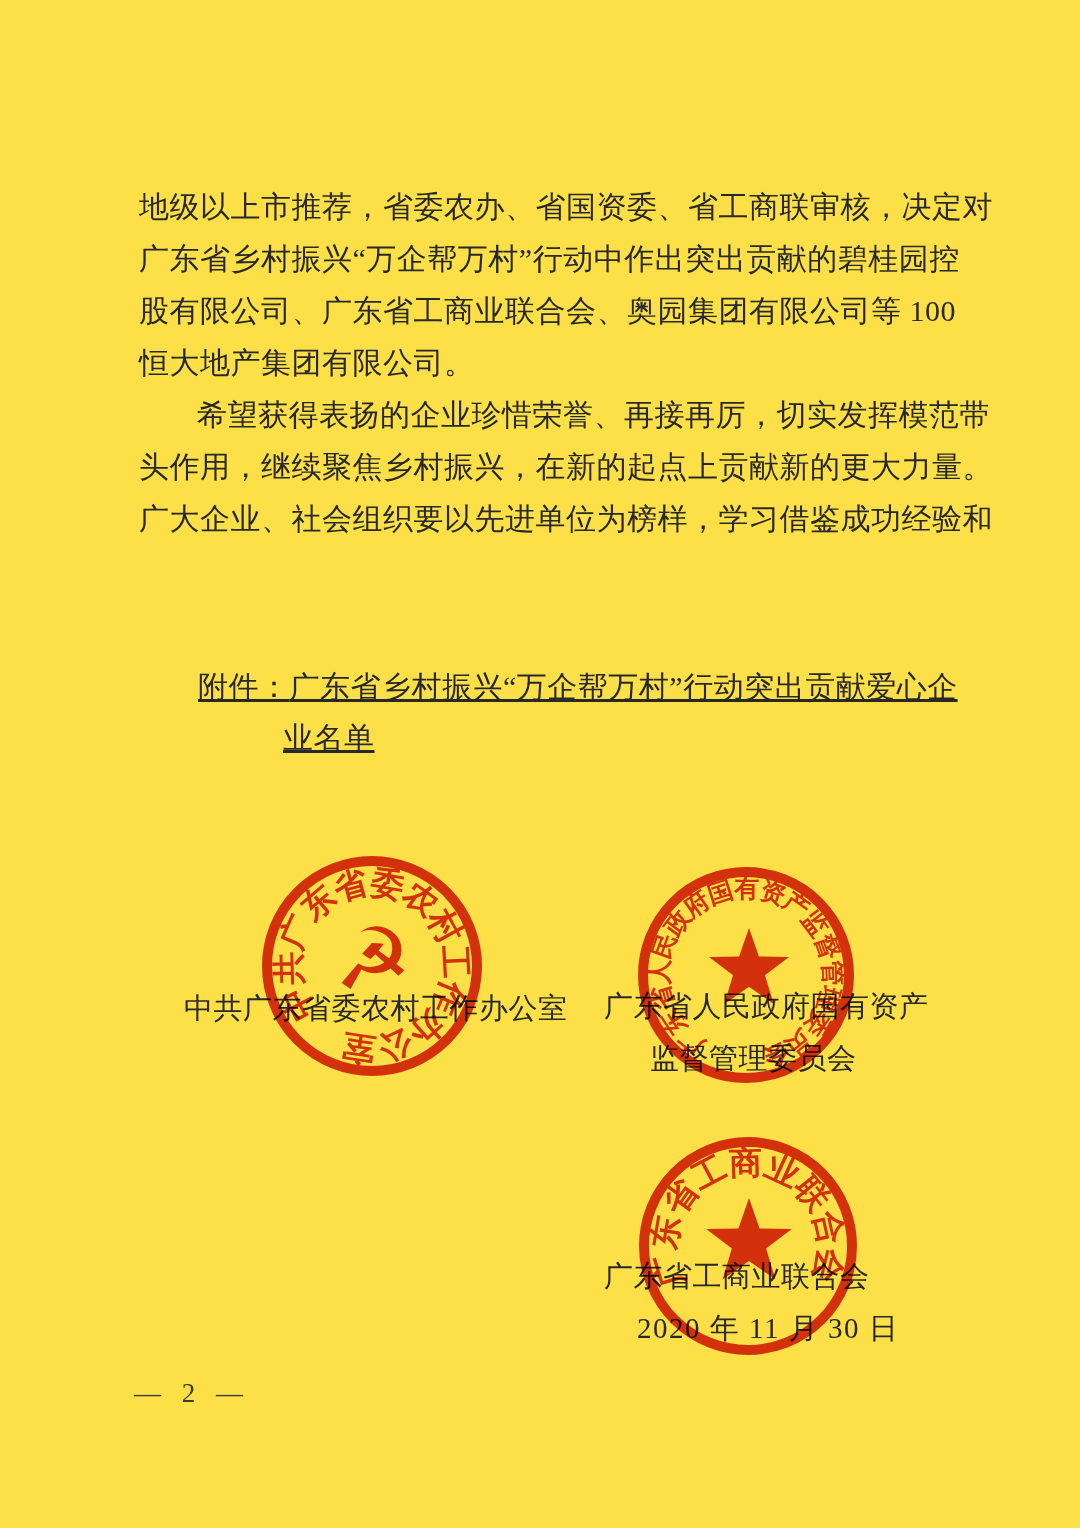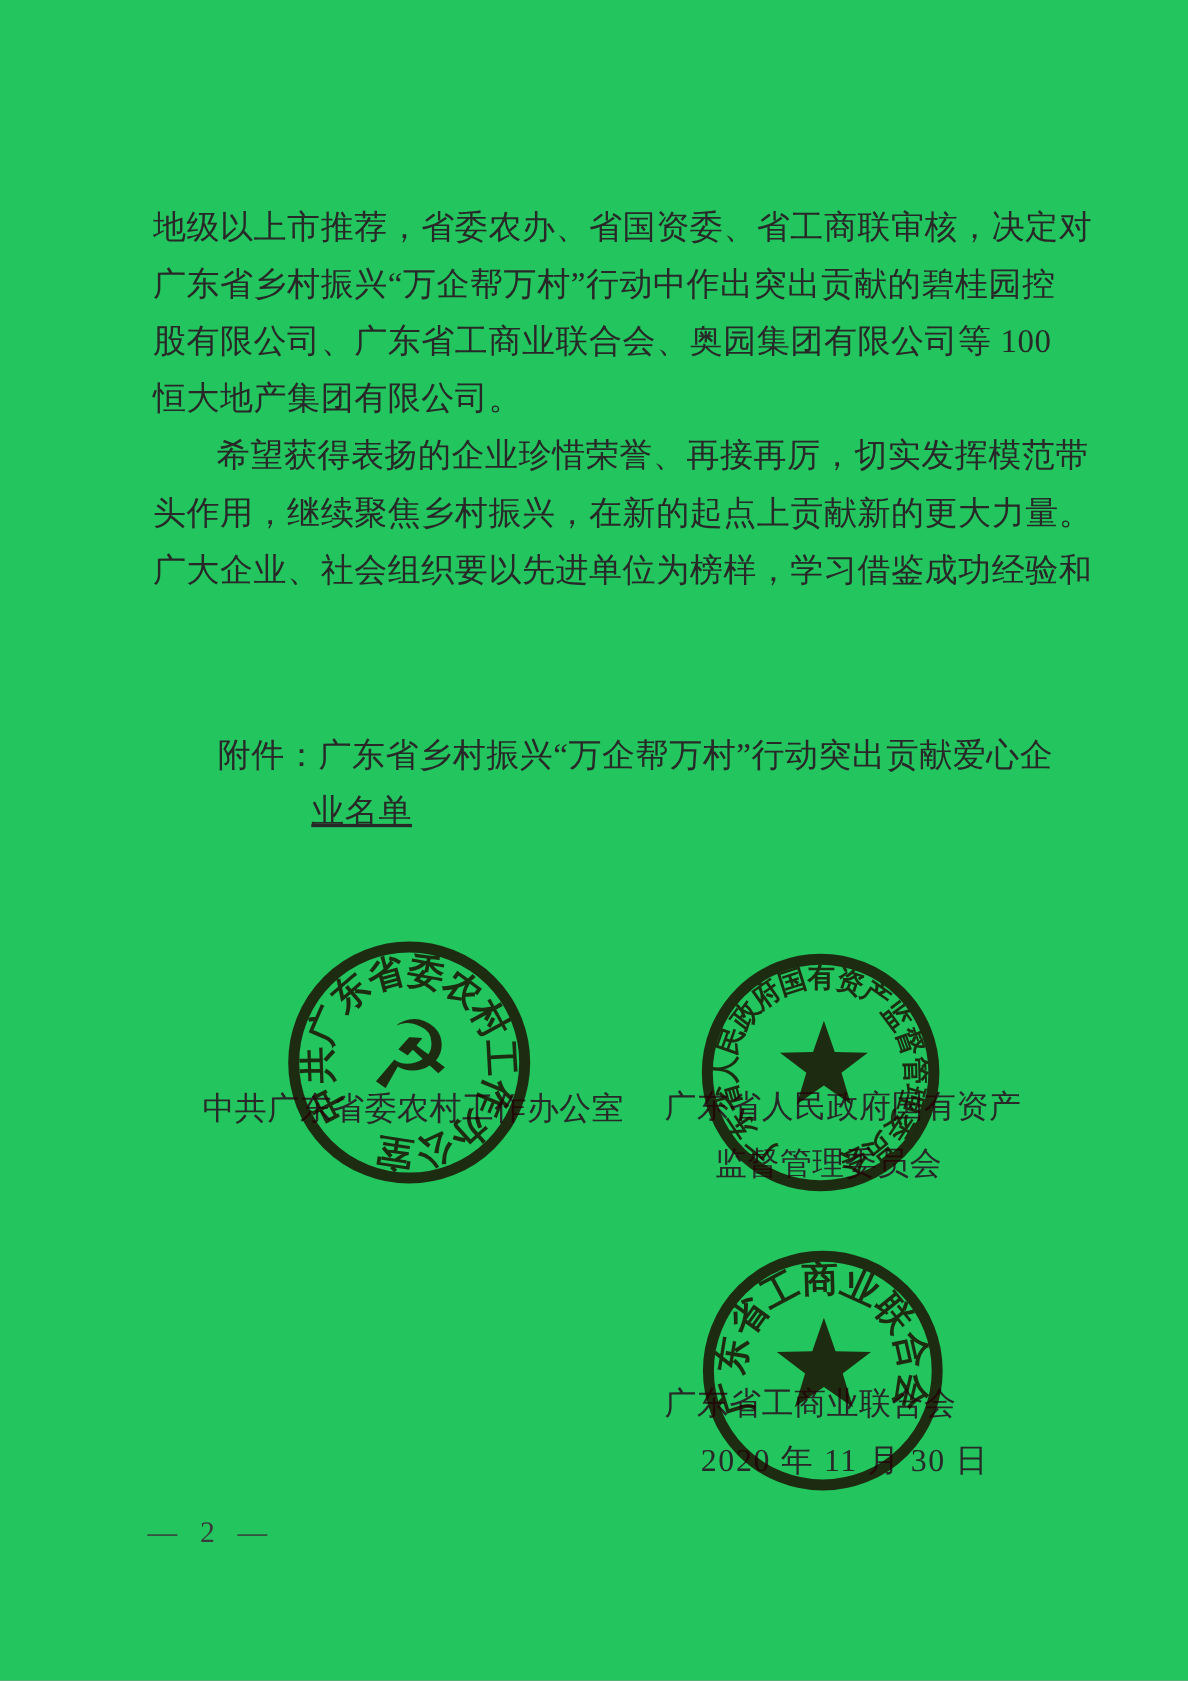--- a/index.html
+++ b/index.html
@@ -5,21 +5,21 @@
   html, body {
     margin: 0;
     padding: 0;
     background: #9a9a9a;
   }
   .page {
     position: relative;
     width: 1080px;
     height: 1528px;
     margin: 0 auto;
-    background: #22c55e;
+    background: #fde047;
     overflow: hidden;
     font-family: "Liberation Serif", "DejaVu Serif", serif;
     color: var(--text-color, #282828);
   }
 
   
   .body-text {
     position: absolute;
     left: 139px;
     top: 181px;
@@ -34,21 +34,21 @@
   
   .attachment {
     position: absolute;
     left: 198px;
     top: 661px;
     width: 760px;
     font-size: 30px;
     line-height: 51px;
     letter-spacing: 0.5px;
   }
-  .attachment .att-line1 { white-space: nowrap; }
+  .attachment .att-line1 { white-space: nowrap; text-decoration: underline; }
   .attachment .att-line2 { padding-left: 85px; white-space: nowrap; text-decoration: underline; }
 
   
   .sig {
     position: absolute;
     font-size: 29px;
     line-height: 34px;
     white-space: nowrap;
     letter-spacing: 0.5px;
     z-index: 1;

